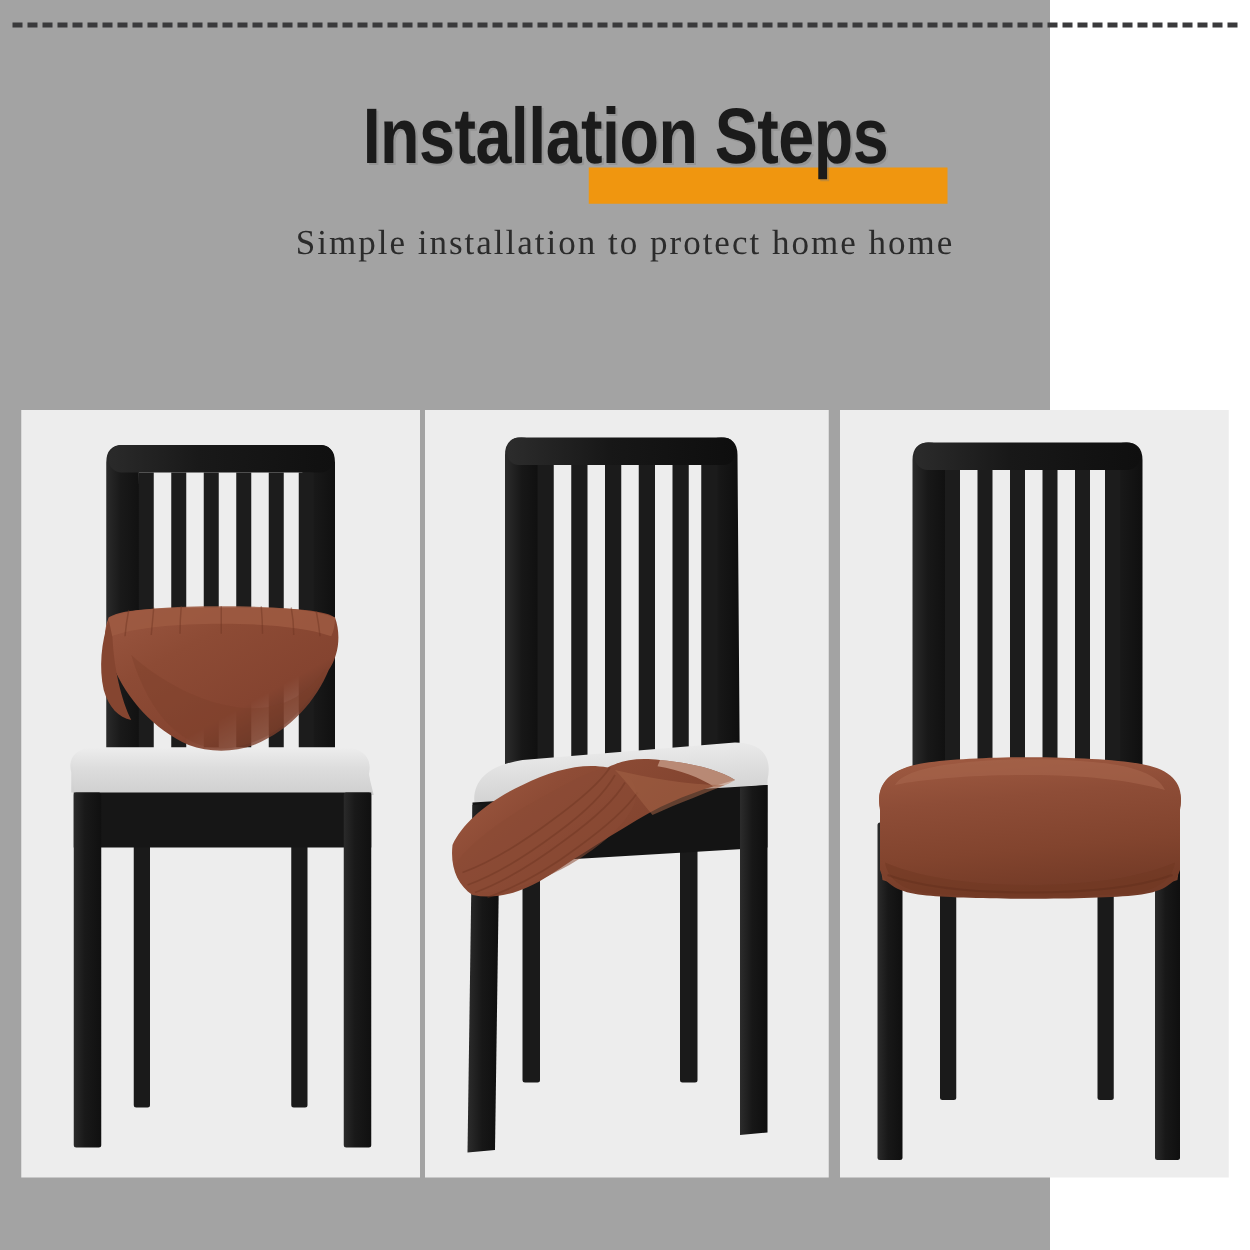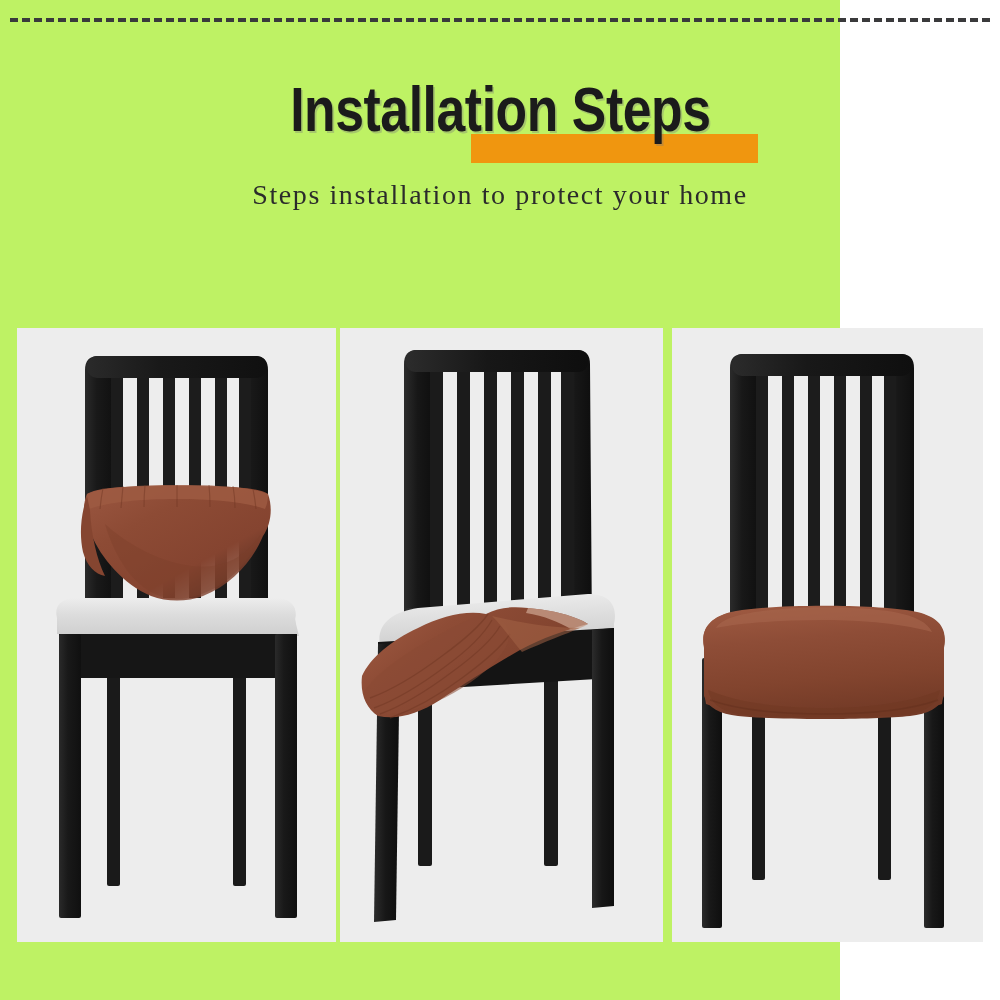--- a/index.html
+++ b/index.html
@@ -13,21 +13,21 @@
     font-family: "Liberation Sans", sans-serif;
     overflow: hidden;
     position: relative;
   }
 
   #page {
     position: absolute;
     left: 0; top: 0;
     width: 840px;
     height: 1000px;
-    background: #bef264;
+    background: #a3a3a3;
   }
 
   
   .top-divider {
     position: absolute;
     left: 10px;
     top: 18px;
     width: 980px;
     height: 0;
     border-top: 4px dashed #3a3a3c;
@@ -111,21 +111,21 @@
 
 <div id="page">
 
   <div class="top-divider"></div>
 
   <div class="header">
     <div class="title-wrap">
       <div class="title-highlight"></div>
       <span class="title-text">Installation Steps</span>
     </div>
-    <div class="subtitle">Steps installation to protect your home</div>
+    <div class="subtitle">Simple installation to protect home home</div>
   </div>
 
   <div class="steps">
 
     <div class="panel" id="panel-1">
       <svg class="chair-svg" width="300" height="614" viewBox="0 0 300 614">
         <defs>
           <linearGradient id="seatGrad1" x1="0" y1="0" x2="0" y2="1">
             <stop offset="0%" stop-color="#EDEDED"></stop>
             <stop offset="45%" stop-color="#DCDCDC"></stop>

